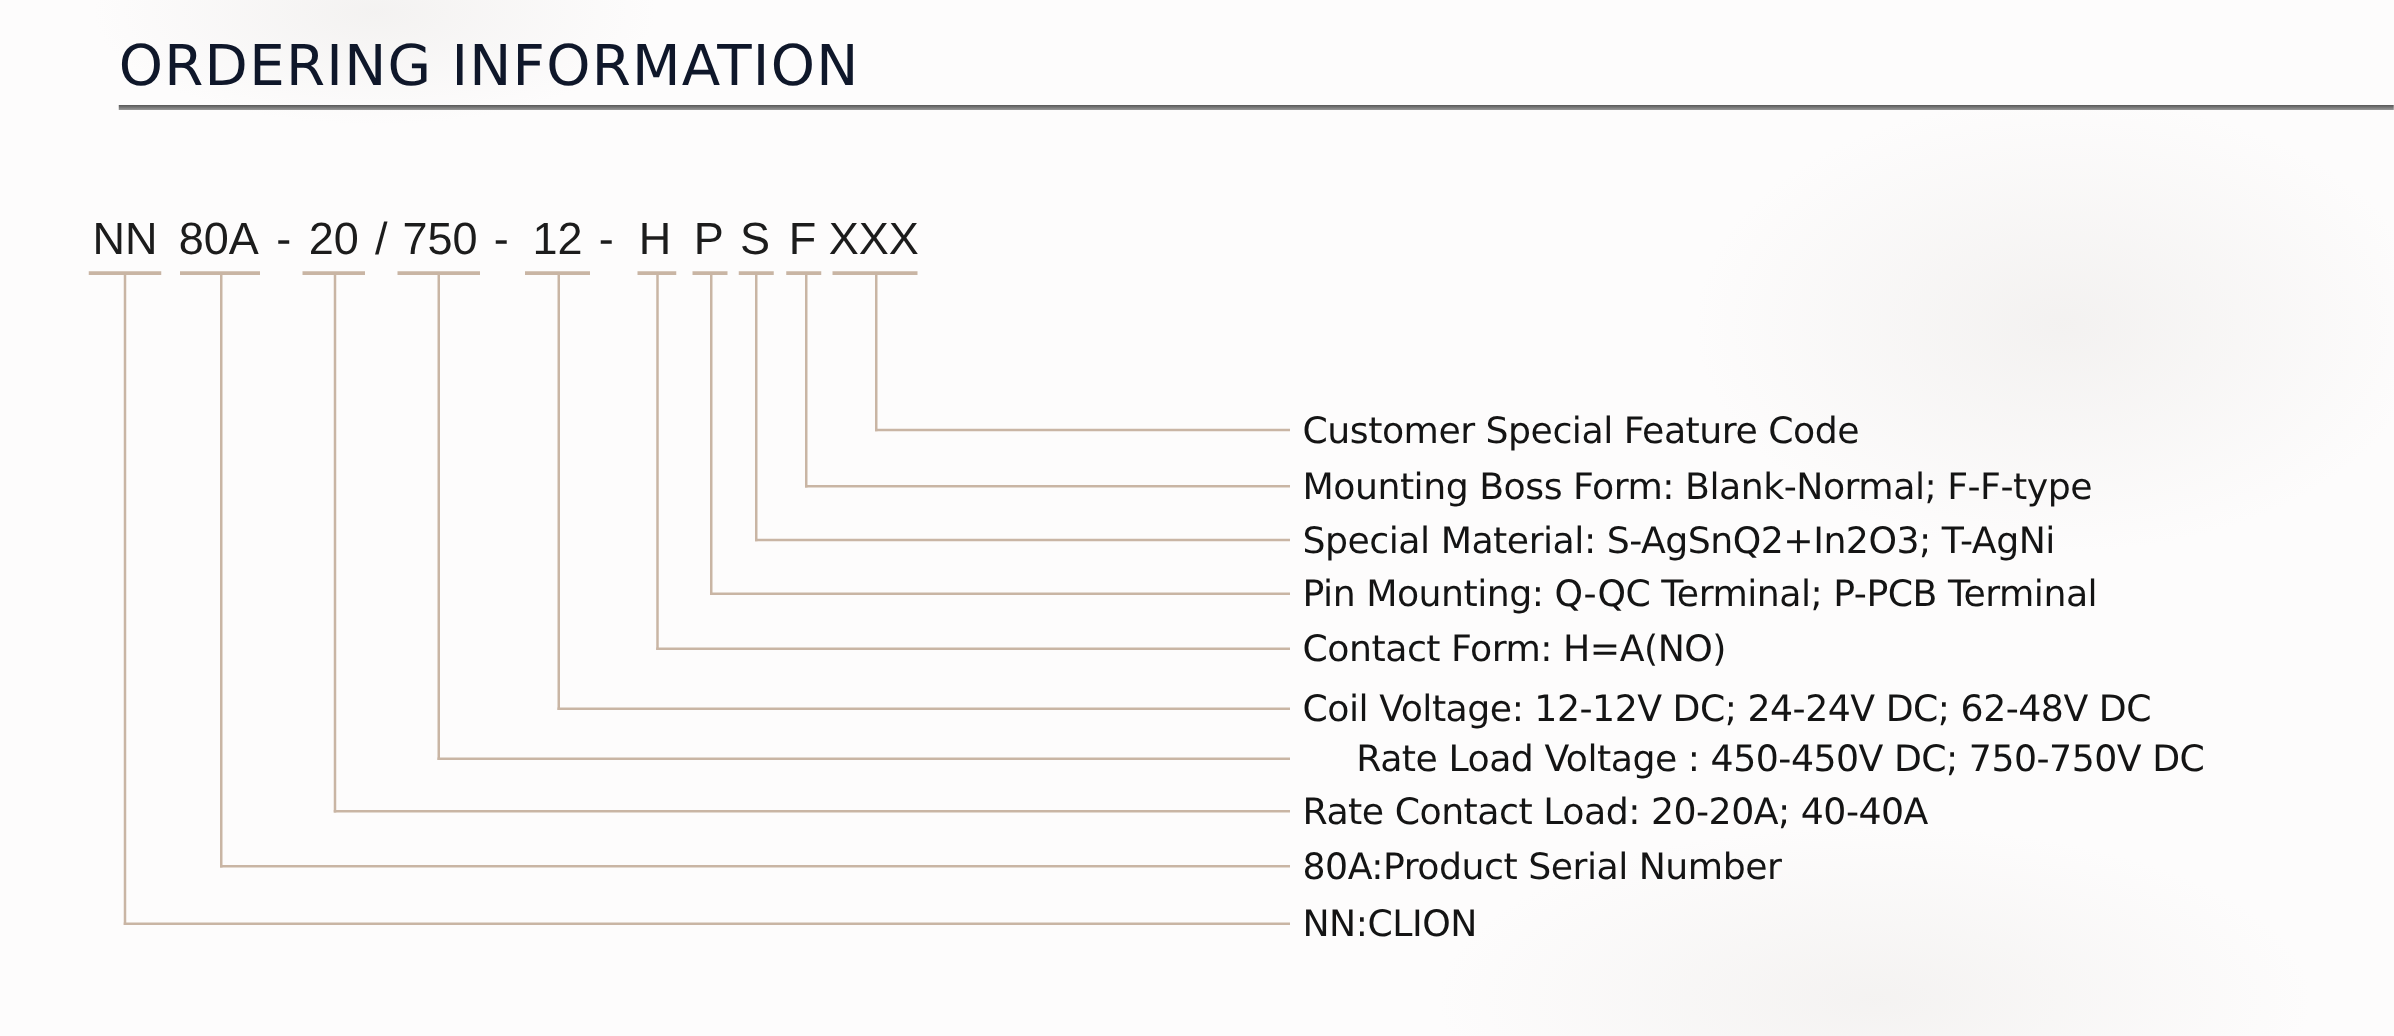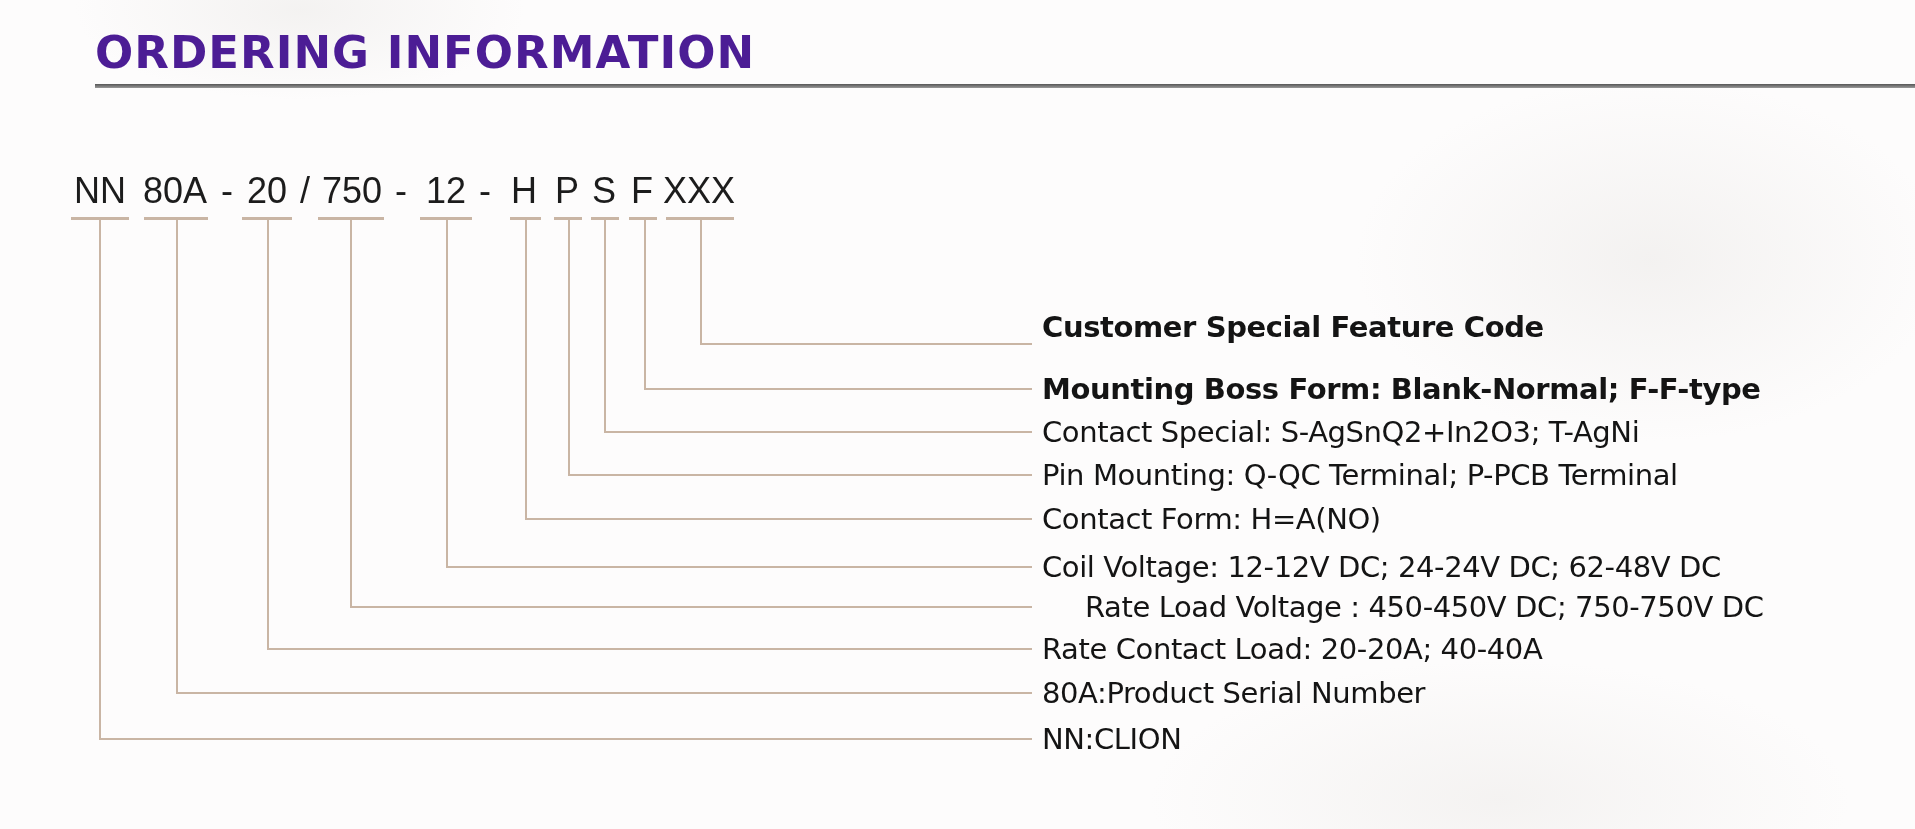--- a/index.html
+++ b/index.html
@@ -13,21 +13,21 @@
     position:absolute;inset:0;pointer-events:none;
     background:
       radial-gradient(420px 260px at 1650px 260px, rgba(225,222,219,0.35), rgba(225,222,219,0) 70%),
       radial-gradient(500px 200px at 1500px 800px, rgba(228,225,222,0.35), rgba(228,225,222,0) 70%),
       radial-gradient(300px 120px at 300px 10px, rgba(232,230,228,0.45), rgba(232,230,228,0) 75%);
   }
   .stage{position:absolute;inset:0;}
   .title{
     position:absolute;left:95px;top:28px;
     font-family:"DejaVu Sans","Liberation Sans",sans-serif;
-    font-weight:700;font-size:45px;line-height:50px;color:#4c1d95;
+    font-weight:400;font-size:45px;line-height:50px;color:#0f172a;
     letter-spacing:1px;white-space:nowrap;
   }
   .title-rule{
     position:absolute;left:95px;top:84px;right:0;height:4px;
     background:linear-gradient(to bottom,#565656,#9a9a9a);
   }
   .seg{
     position:absolute;top:170px;height:44px;
     font-size:36px;line-height:42px;color:#1c1c1c;
     text-align:center;white-space:nowrap;
@@ -92,23 +92,23 @@
       <div class="vline" style="left: 350px; top: 220px; height: 388px; background: rgb(201, 181, 164);"></div>
       <div class="hline" style="left: 350px; top: 606px; width: 682px; background: rgb(201, 181, 164);"></div>
       <div class="vline" style="left: 267px; top: 220px; height: 430px; background: rgb(201, 181, 164);"></div>
       <div class="hline" style="left: 267px; top: 648px; width: 765px; background: rgb(201, 181, 164);"></div>
       <div class="vline" style="left: 176px; top: 220px; height: 474px; background: rgb(201, 181, 164);"></div>
       <div class="hline" style="left: 176px; top: 692px; width: 856px; background: rgb(201, 181, 164);"></div>
       <div class="vline" style="left: 99px; top: 220px; height: 520px; background: rgb(201, 181, 164);"></div>
       <div class="hline" style="left: 99px; top: 738px; width: 933px; background: rgb(201, 181, 164);"></div>
     </div>
   <div id="legend">
-      <div class="legend-label" style="top: 306px; font-weight: bold;">Customer Special Feature Code</div>
-      <div class="legend-label" style="top: 368px; font-weight: bold;">Mounting Boss Form: Blank-Normal; F-F-type</div>
-      <div class="legend-label" style="top: 411px;">Contact Special: S-AgSnQ2+In2O3; T-AgNi</div>
+      <div class="legend-label" style="top: 323px;">Customer Special Feature Code</div>
+      <div class="legend-label" style="top: 368px;">Mounting Boss Form: Blank-Normal; F-F-type</div>
+      <div class="legend-label" style="top: 411px;">Special Material: S-AgSnQ2+In2O3; T-AgNi</div>
       <div class="legend-label" style="top: 454px;">Pin Mounting: Q-QC Terminal; P-PCB Terminal</div>
       <div class="legend-label" style="top: 498px;">Contact Form: H=A(NO)</div>
       <div class="legend-label" style="top: 546px;">Coil Voltage: 12-12V DC; 24-24V DC; 62-48V DC</div>
       <div class="legend-label" style="top: 586px; margin-left: 43px;">Rate Load Voltage : 450-450V DC; 750-750V DC</div>
       <div class="legend-label" style="top: 628px;">Rate Contact Load: 20-20A; 40-40A</div>
       <div class="legend-label" style="top: 672px;">80A:Product Serial Number</div>
       <div class="legend-label" style="top: 718px;">NN:CLION</div>
     </div>
 </div>
 

